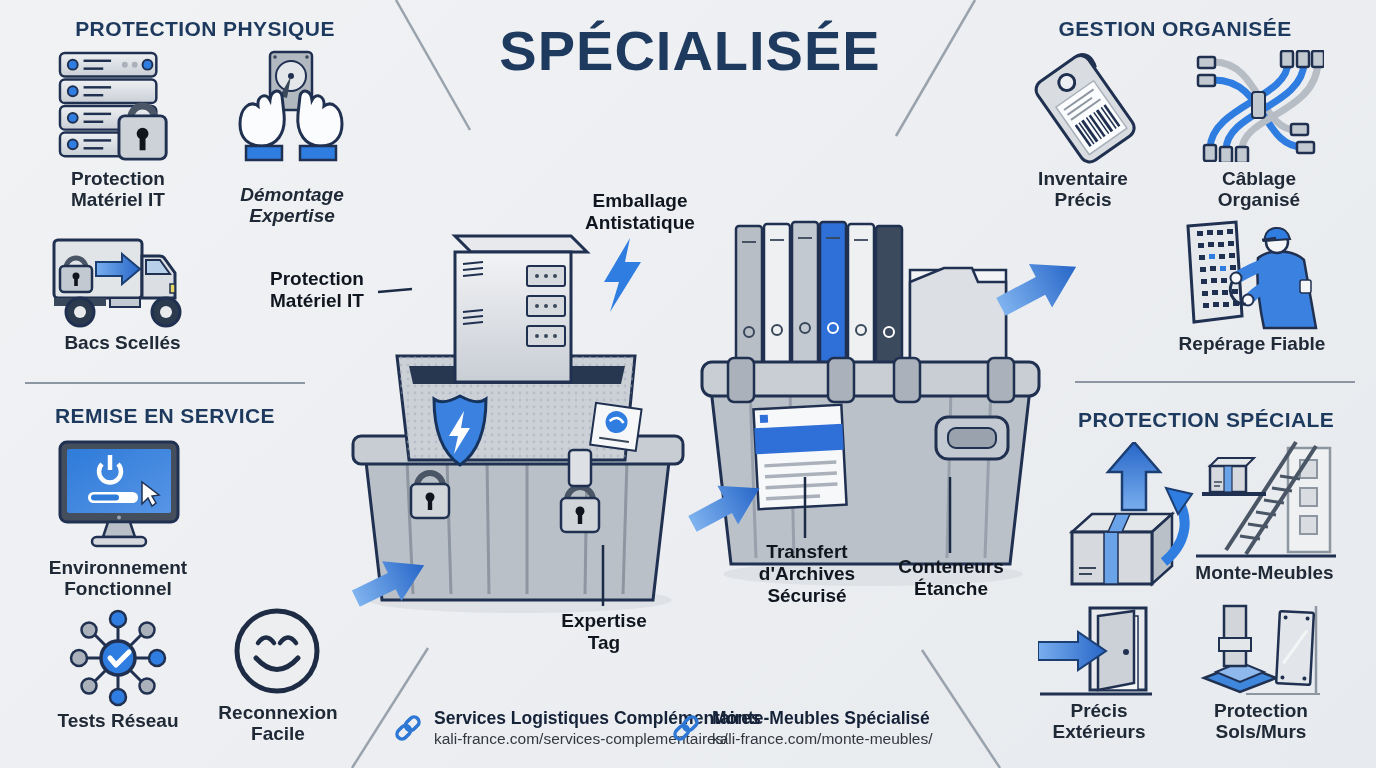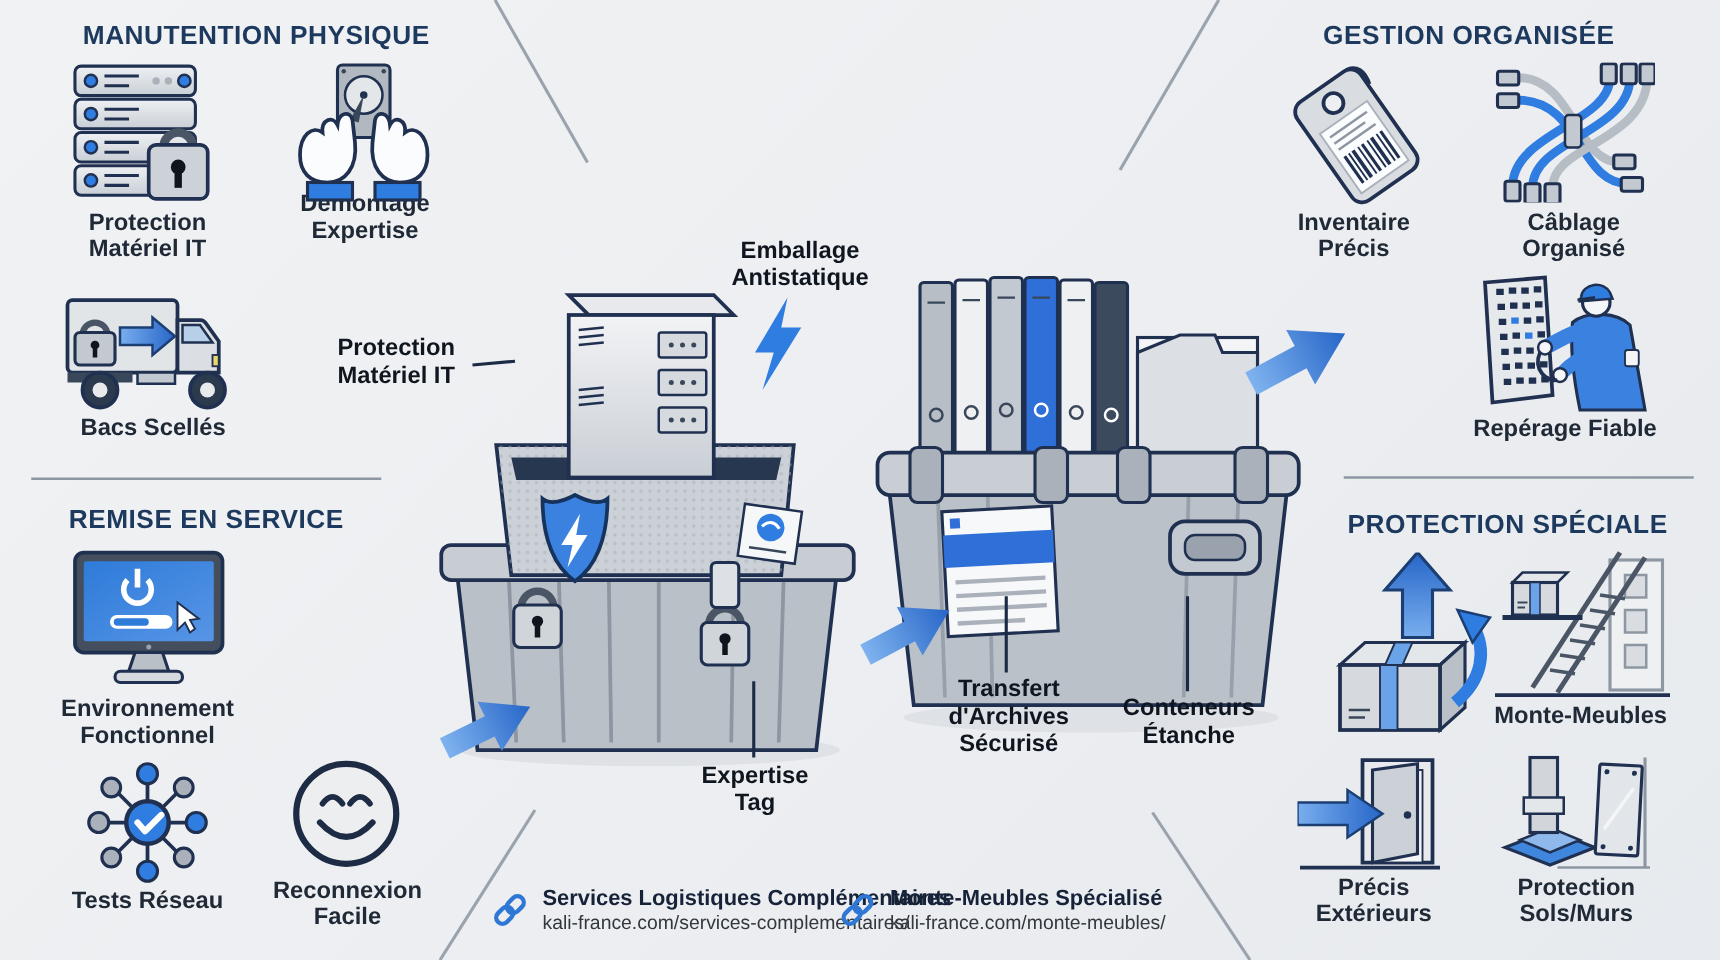--- a/index.html
+++ b/index.html
@@ -16,23 +16,24 @@
   .link-title{font-weight:700;font-size:17.5px;color:#152238;white-space:nowrap;}
   .link-url{font-weight:400;font-size:15.5px;color:#33383f;white-space:nowrap;margin-top:1px;}
   svg{display:block;}
   .icon{z-index:3;}
   #overlay{z-index:5;pointer-events:none;}
 </style>
 </head>
 <body>
 
 <div class="abs" id="main-title">
-</div>
-
-<div class="abs qheading center" style="left:30px;top:17px;width:350px;">MANUTENTION PHYSIQUE</div>
+  <div class="tl">SPÉCIALISÉE</div>
+</div>
+
+<div class="abs qheading center" style="left:30px;top:17px;width:350px;">PROTECTION PHYSIQUE</div>
 <div class="abs qheading center" style="left:1000px;top:17px;width:350px;">GESTION ORGANISÉE</div>
 <div class="abs qheading" style="left:55px;top:404px;">REMISE EN SERVICE</div>
 <div class="abs qheading" style="left:1078px;top:408px;">PROTECTION SPÉCIALE</div>
 
 <div class="abs icon" style="left:58px;top:50px;">
   <svg width="118" height="114" viewBox="0 0 120 114">
     <defs>
         <linearGradient id="gBar" x1="0" y1="0" x2="0" y2="1">
           <stop offset="0" stop-color="#eef0f2"></stop>
           <stop offset="1" stop-color="#c9cfd6"></stop>
@@ -83,21 +84,21 @@
     <g>
       <path d="M10,74 C10,58 20,50 28,56 C27,46 36,42 40,50 C41,40 50,38 52,46 L54,64 C56,84 46,96 32,96 C18,96 10,88 10,74 Z" fill="#fbfcfd" stroke="#203050" stroke-width="3"></path>
       <rect x="16" y="96" width="36" height="14" fill="#2f7de1" stroke="#203050" stroke-width="2.5"></rect>
     </g>
     <g transform="translate(122,0) scale(-1,1)">
       <path d="M10,74 C10,58 20,50 28,56 C27,46 36,42 40,50 C41,40 50,38 52,46 L54,64 C56,84 46,96 32,96 C18,96 10,88 10,74 Z" fill="#fbfcfd" stroke="#203050" stroke-width="3"></path>
       <rect x="16" y="96" width="36" height="14" fill="#2f7de1" stroke="#203050" stroke-width="2.5"></rect>
     </g>
   </svg>
 </div>
-<div class="abs qlabel" style="left:232px;top:153px;width:120px;">Démontage
+<div class="abs qlabel" style="left:232px;top:184px;width:120px;font-style:italic;">Démontage
 Expertise</div>
 
 <div class="abs icon" style="left:48px;top:228px;">
   <svg width="155" height="102" viewBox="0 0 155 102">
     <defs>
         <linearGradient id="gArr1" x1="0" y1="0" x2="1" y2="0">
           <stop offset="0" stop-color="#79aeee"></stop>
           <stop offset="1" stop-color="#2766c8"></stop>
         </linearGradient>
       </defs>

